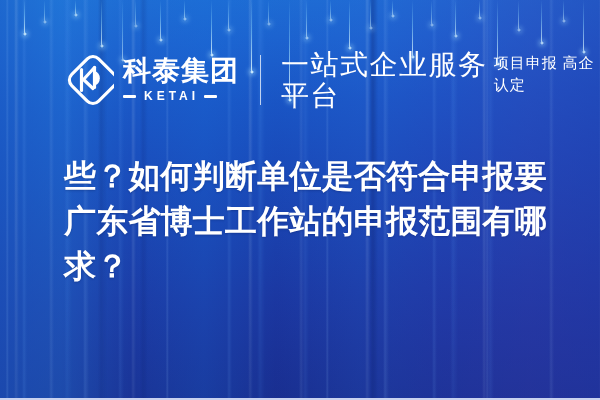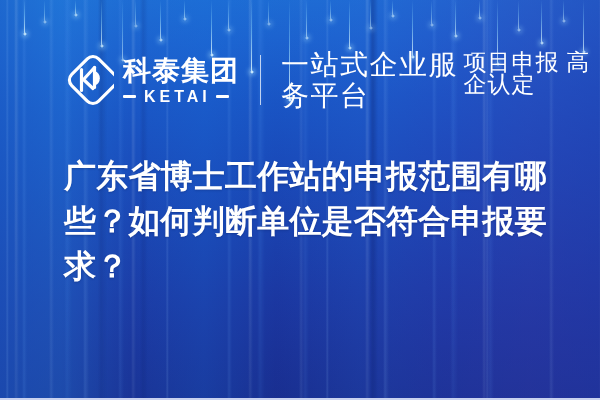--- a/index.html
+++ b/index.html
@@ -111,21 +111,21 @@
     font-size: 28px;
     line-height: 30px;
     letter-spacing: 1px;
     color: #ffffff;
   }
   .logo-en-row { display: flex; align-items: center; margin-top: 2px; }
   .logo-dash { height: 3px; width: 13px; background: #ffffff; border-radius: 1px; }
   .logo-en {
     font-family: "Liberation Sans", "DejaVu Sans", sans-serif;
     font-weight: 700;
-    font-size: 16px;
+    font-size: 12px;
     line-height: 17px;
     letter-spacing: 4px;
     color: #ffffff;
     margin: 0 5px 0 6px;
     padding-left: 2px;
   }
 
   .divider {
     width: 1px;
     height: 50px;
@@ -137,21 +137,21 @@
   .slogan { display: flex; flex-direction: row; justify-content: center; }
   .slogan-main {
     font-family: "Liberation Serif", "DejaVu Serif", serif;
     font-size: 28px;
     line-height: 31px;
     letter-spacing: 1.5px;
     color: #ffffff;
   }
   .slogan-sub {
     font-family: "Liberation Serif", "DejaVu Serif", serif;
-    font-size: 23px;
+    font-size: 15px;
     line-height: 22px;
     letter-spacing: 1px;
     color: #ffffff;
     margin-top: 3px;
   }
 
   
   .headline {
     position: absolute;
     left: 64px;
@@ -318,19 +318,19 @@
     <div class="divider"></div>
 
     <div class="slogan">
       <span class="slogan-main">一站式企业服务平台</span>
       <span class="slogan-sub">项目申报 高企认定</span>
     </div>
 
   </div>
 
   <div class="headline">
+    <div>些？如何判断单位是否符合申报要</div>
     <div>广东省博士工作站的申报范围有哪</div>
-    <div>些？如何判断单位是否符合申报要</div>
     <div>求？</div>
   </div>
 
   <div class="bottom-rule"></div>
 </div>
 
 </body></html>

